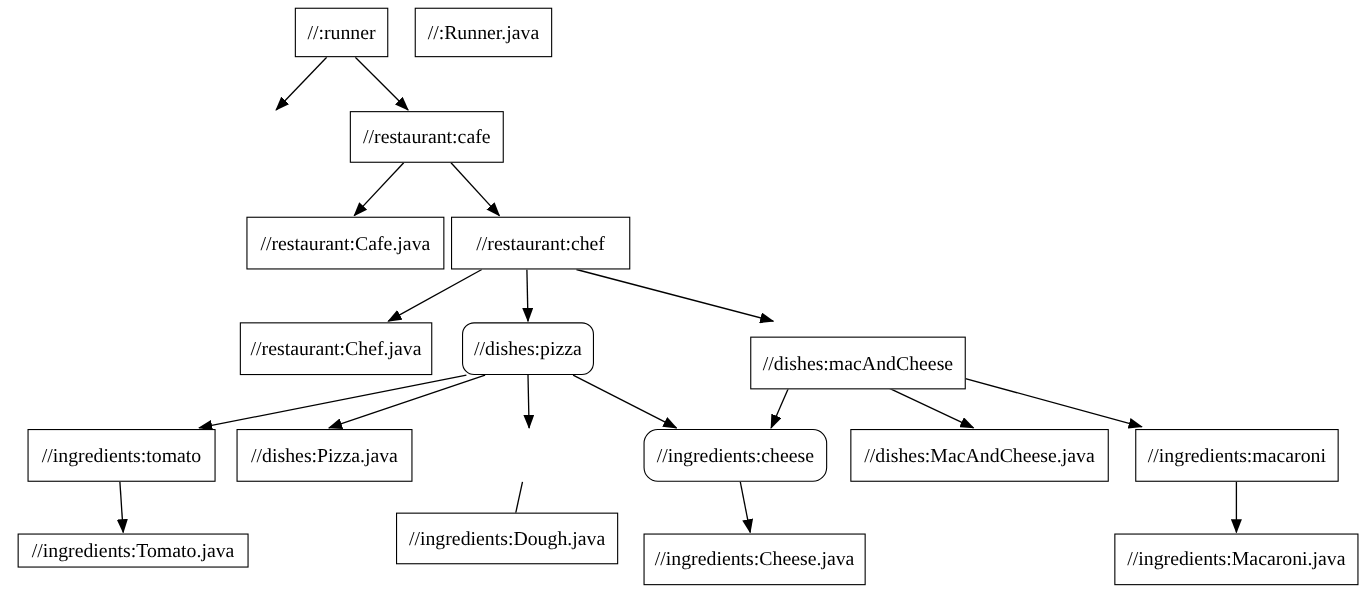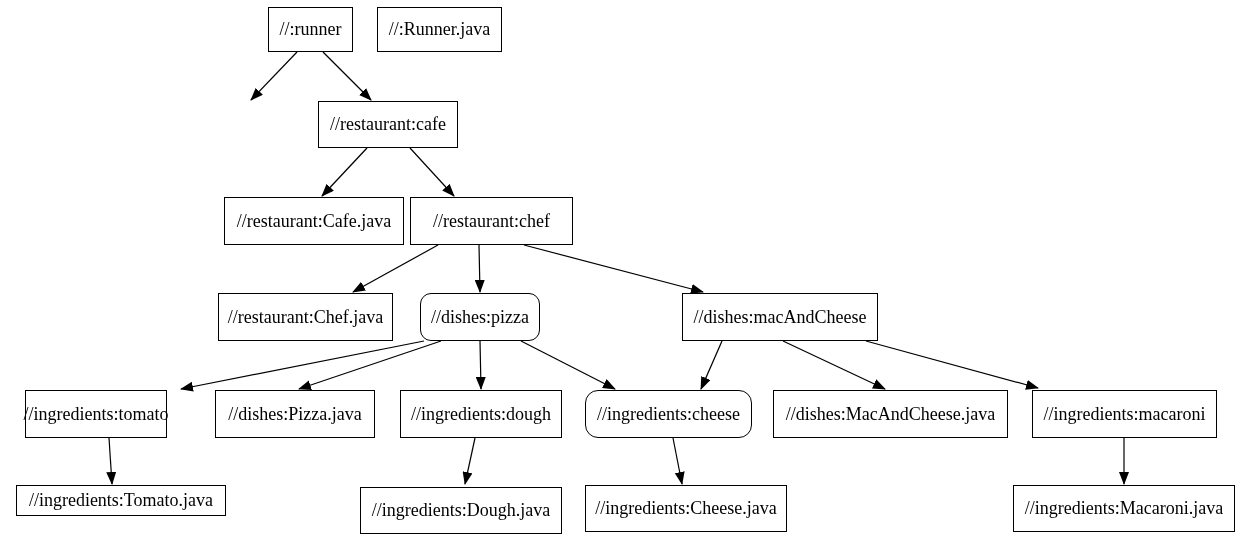--- a/index.html
+++ b/index.html
@@ -74,27 +74,26 @@
   <div class="node" style="left:268px; top:7px;   width:85px;  height:45px;">//:runner</div>
   <div class="node" style="left:377px; top:7px;   width:125px; height:45px;">//:Runner.java</div>
 
   <div class="node" style="left:318px; top:101px; width:140px; height:47px;">//restaurant:cafe</div>
 
   <div class="node" style="left:208px; top:197px; width:180px; height:48px;margin-left:16px;">//restaurant:Cafe.java</div>
   <div class="node" style="left:410px; top:197px; width:163px; height:48px;">//restaurant:chef</div>
 
   <div class="node" style="left:218px; top:293px; width:175px; height:48px;">//restaurant:Chef.java</div>
   <div class="node" style="left:420px; top:293px; width:120px; height:48px;border-radius:11px;">//dishes:pizza</div>
-  <div class="node" style="left:682px; top:293px; width:196px; height:48px;">//dishes:macAndCheese</div>
+  <div class="node" style="left:682px; top:306px; width:196px; height:48px;">//dishes:macAndCheese</div>
 
-  <div class="node" style="left:25px;   top:390px; width:142px; height:48px;">//ingredients:tomato</div>
+  <div class="node" style="left:25px;   top:390px; width:171px; height:48px;">//ingredients:tomato</div>
   <div class="node" style="left:215px;  top:390px; width:160px; height:48px;">//dishes:Pizza.java</div>
-  <div class="node" style="left:400px;  top:390px; width:162px; height:48px;">//ingredients:dough</div>
   <div class="node" style="left:585px;  top:390px; width:167px; height:48px;border-radius:13px;">//ingredients:cheese</div>
   <div class="node" style="left:773px;  top:390px; width:235px; height:48px;">//dishes:MacAndCheese.java</div>
   <div class="node" style="left:1032px; top:390px; width:185px; height:48px;">//ingredients:macaroni</div>
 
   <div class="node" style="left:16px;    top:485px; width:210px; height:31px;">//ingredients:Tomato.java</div>
-  <div class="node" style="left:360px;  top:487px; width:202px; height:47px;">//ingredients:Dough.java</div>
+  <div class="node" style="left:360px;  top:466px; width:202px; height:47px;">//ingredients:Dough.java</div>
   <div class="node" style="left:585px;  top:485px; width:202px; height:47px;">//ingredients:Cheese.java</div>
   <div class="node" style="left:1013px; top:485px; width:222px; height:47px;text-align:right;">//ingredients:Macaroni.java</div>
 
 </div>
 
 </body></html>

